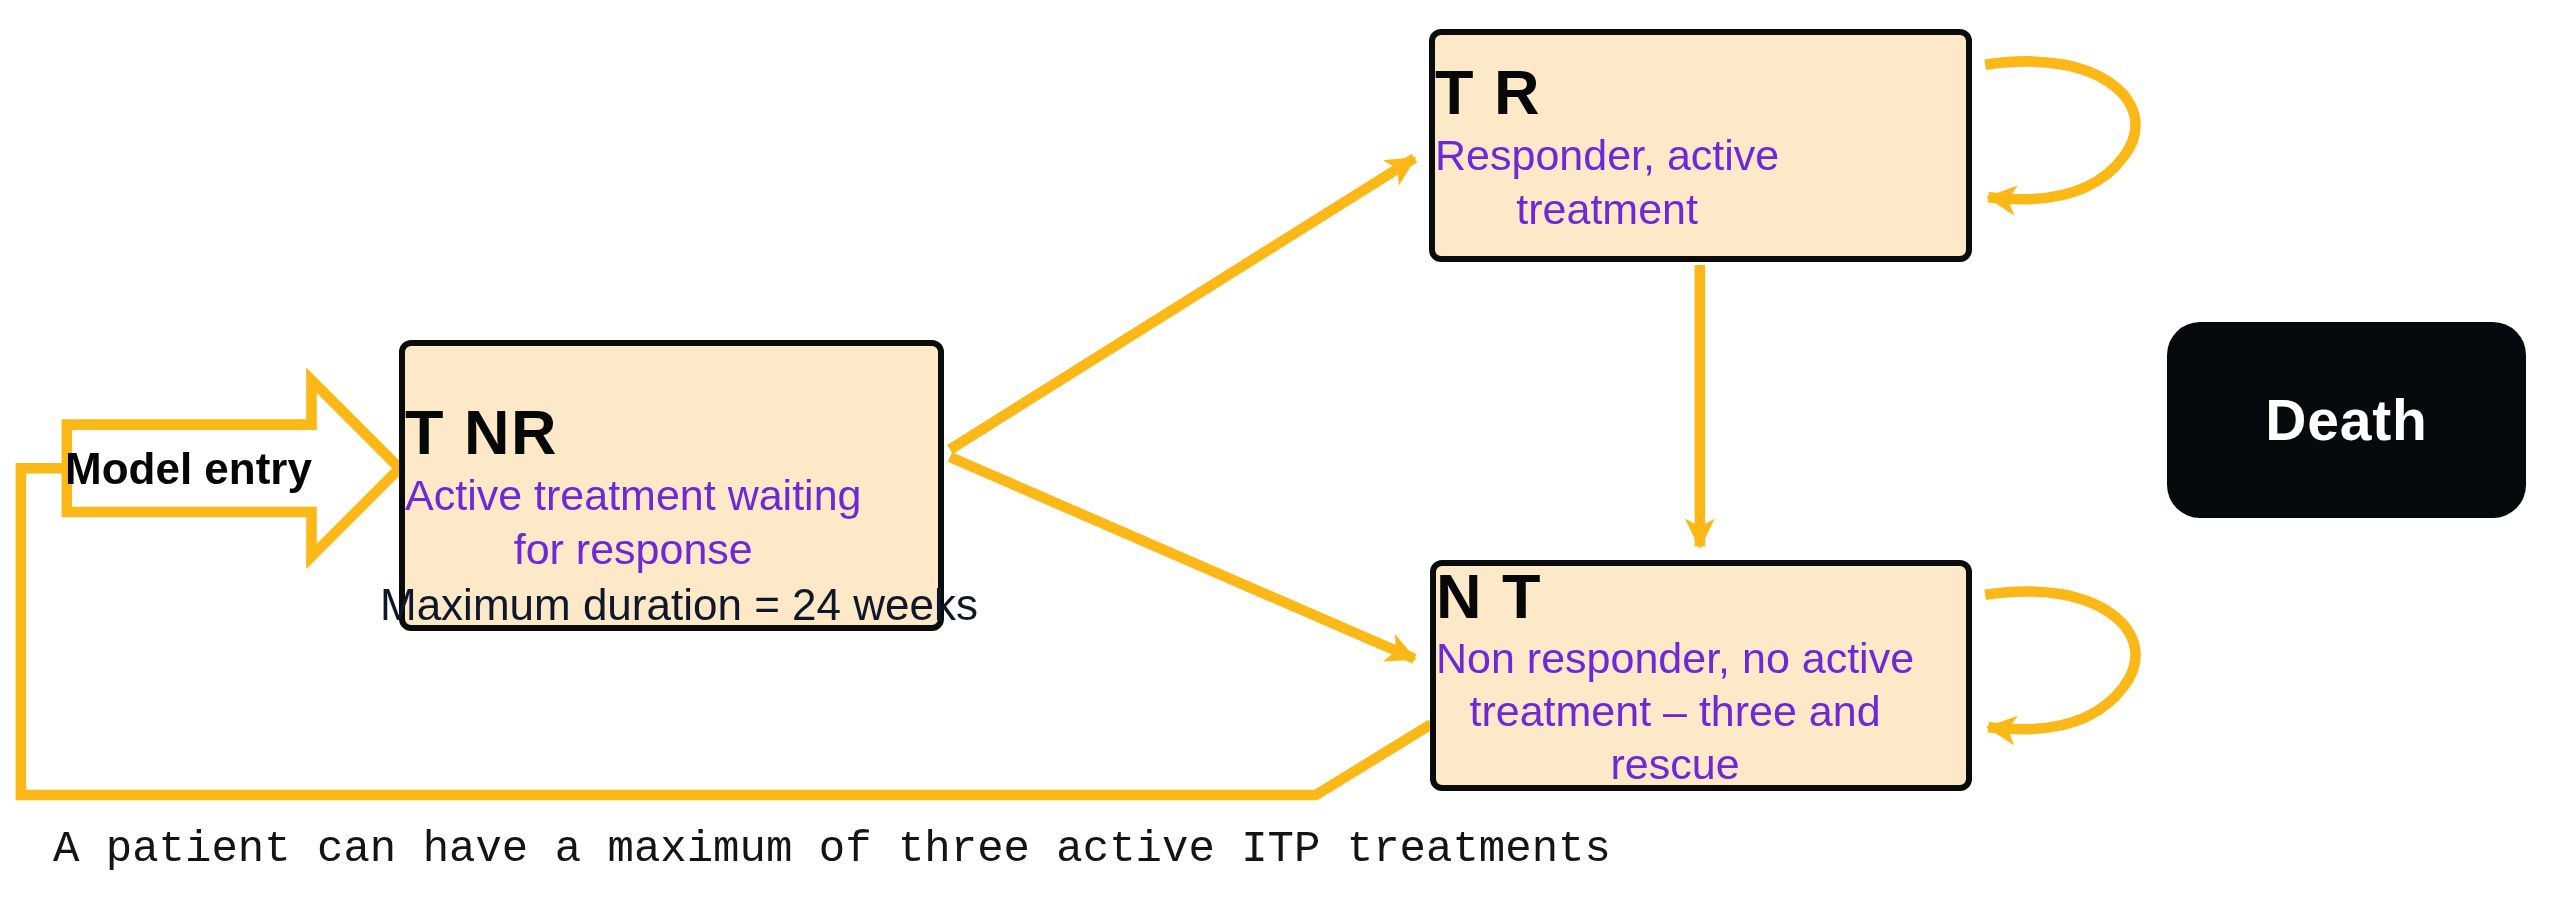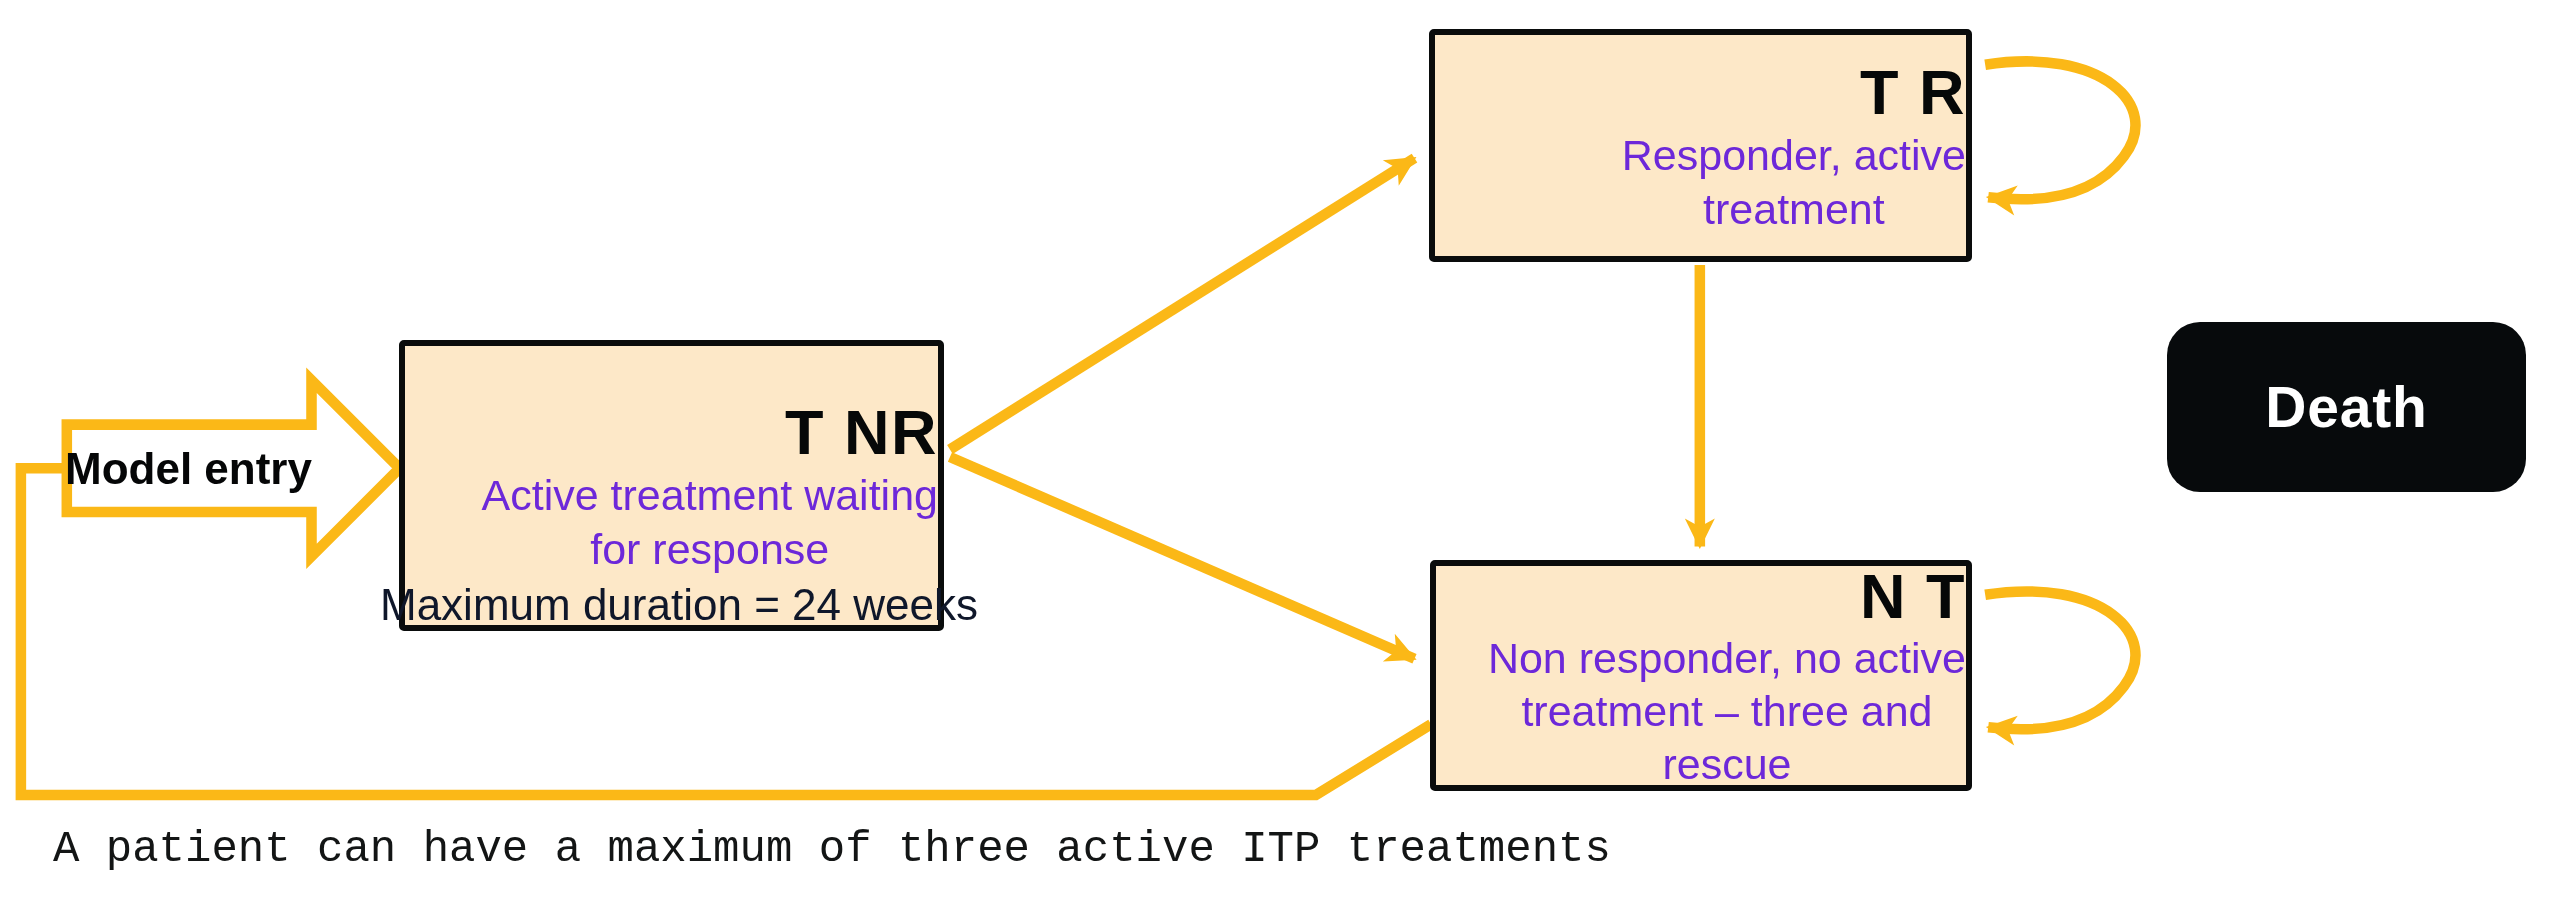--- a/index.html
+++ b/index.html
@@ -19,23 +19,23 @@
     background:var(--bg);
     overflow:hidden;
   }
   .canvas *{box-sizing:border-box;}
   svg.wires{position:absolute;left:0;top:0;width:2576px;height:911px;}
 
   .state-box{
     position:absolute;
     background:var(--state-fill);
     border:6px solid var(--state-border);
-    border-radius:5px;
+    border-radius:12px;
     display:flex;flex-direction:column;
-    align-items:flex-end;justify-content:center;
+    align-items:flex-start;justify-content:center;
     text-align:center;
   }
   .state-title{
     font-weight:bold;
     font-size:63px;
     line-height:72px;
     letter-spacing:1.5px;
     color:#060808;
   }
   .state-desc{
@@ -45,21 +45,21 @@
   }
   .state-desc span{display:block;}
 
   .box-tnr{left:399px;top:340px;width:545px;height:291px;}
   .box-tr {left:1429px;top:29px;width:543px;height:233px;}
   .box-nt {left:1430px;top:560px;width:542px;height:231px;padding-top:0;}
   .box-nt .state-desc{line-height:53px;}
 
   .box-death{
     position:absolute;
-    left:2167px;top:322px;width:359px;height:170px;
+    left:2167px;top:322px;width:359px;height:196px;
     background:var(--death-fill);
     border-radius:33px;
     display:flex;align-items:center;justify-content:center;
   }
   .death-label{
     color:var(--death-text);
     font-weight:bold;
     font-size:57px;
     letter-spacing:0.8px;
   }

